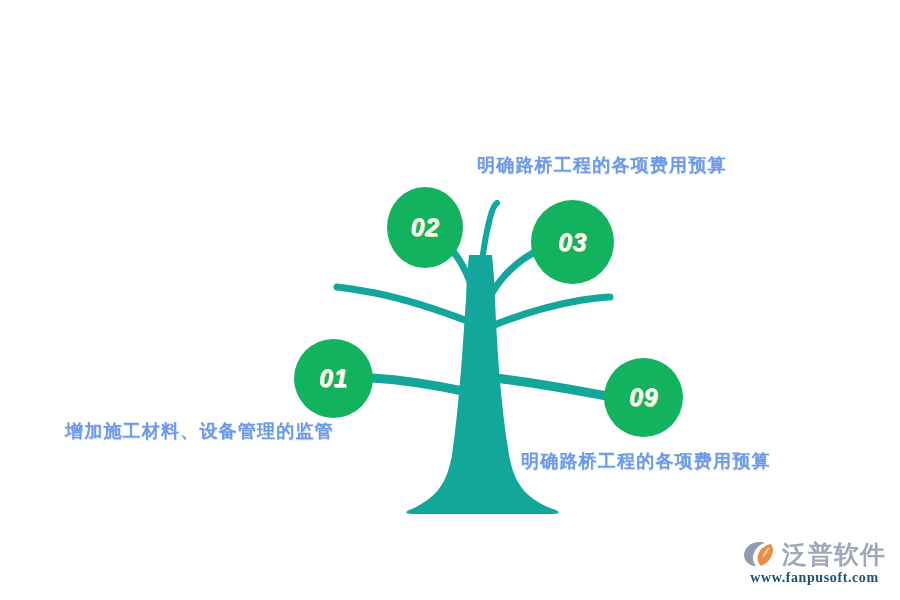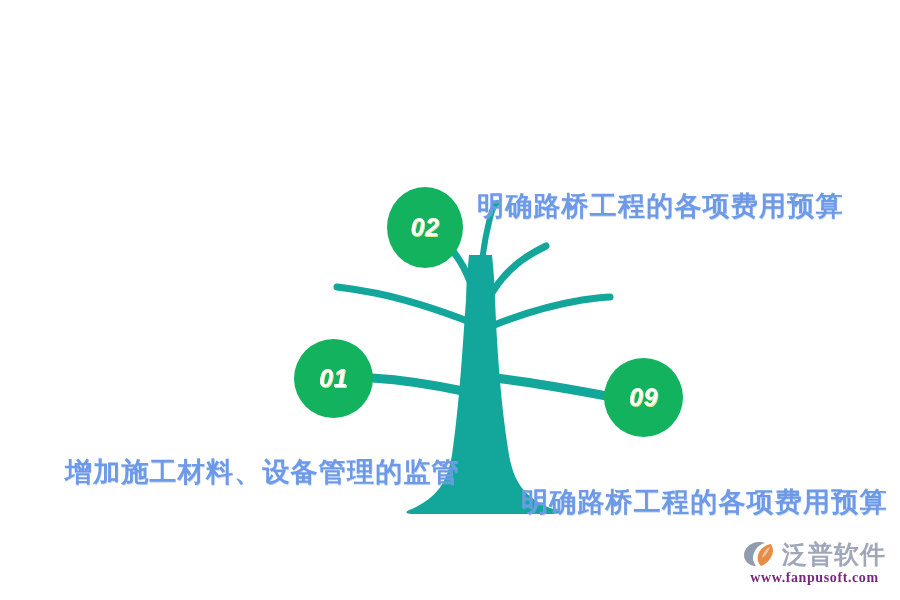--- a/index.html
+++ b/index.html
@@ -45,27 +45,26 @@
     line-height: 1;
     text-shadow: 1px 1px 0 rgba(255,238,150,0.85);
     user-select: none;
   }
 
   
   .caption {
     position: absolute;
     color: #6d9ae8;
     font-weight: bold;
-    font-size: 27px;
+    font-size: 18px;
     line-height: 1.1;
     white-space: nowrap;
     letter-spacing: 1.2px;
     z-index: 4;
     text-shadow: 0.5px 0.5px 0 rgba(150,180,240,0.45);
-    margin-top: 36px;
   }
 
   
   #watermark {
     position: absolute;
     right: 14px;
     bottom: 14px;
     display: flex;
     flex-direction: column;
     align-items: center;
@@ -82,21 +81,21 @@
     font-weight: bold;
     font-size: 25px;
     color: #9aa3b5;
     letter-spacing: 1px;
     line-height: 1;
   }
   .wm-url {
     font-family: "Liberation Serif", "DejaVu Serif", serif;
     font-weight: bold;
     font-size: 14px;
-    color: #701a75;
+    color: #0c4a6e;
     letter-spacing: 0.6px;
     margin-top: 2px;
   }
 </style>
 </head>
 <body>
 
 <div id="stage">
 
   <svg id="tree-svg" viewBox="0 0 900 600" aria-hidden="true">
@@ -137,20 +136,23 @@
   </svg>
 
   <div class="node-circle" style="left:294px; top:339px; width:79px; height:79px;">
     <span class="node-number">01</span>
   </div>
 
   <div class="node-circle" style="left:387px; top:187px; width:76px; height:81px;">
     <span class="node-number">02</span>
   </div>
 
+  <div class="node-circle" style="left:531px; top:200px; width:83px; height:84px;">
+    <span class="node-number">03</span>
+  </div>
 
   <div class="node-circle" style="left:604px; top:358px; width:79px; height:79px;">
     <span class="node-number">09</span>
   </div>
 
   <div class="caption" style="left:477px; top:156px;">明确路桥工程的各项费用预算</div>
 
 
   <div class="caption" style="left:65px; top:422px;">增加施工材料、设备管理的监管</div>
 

